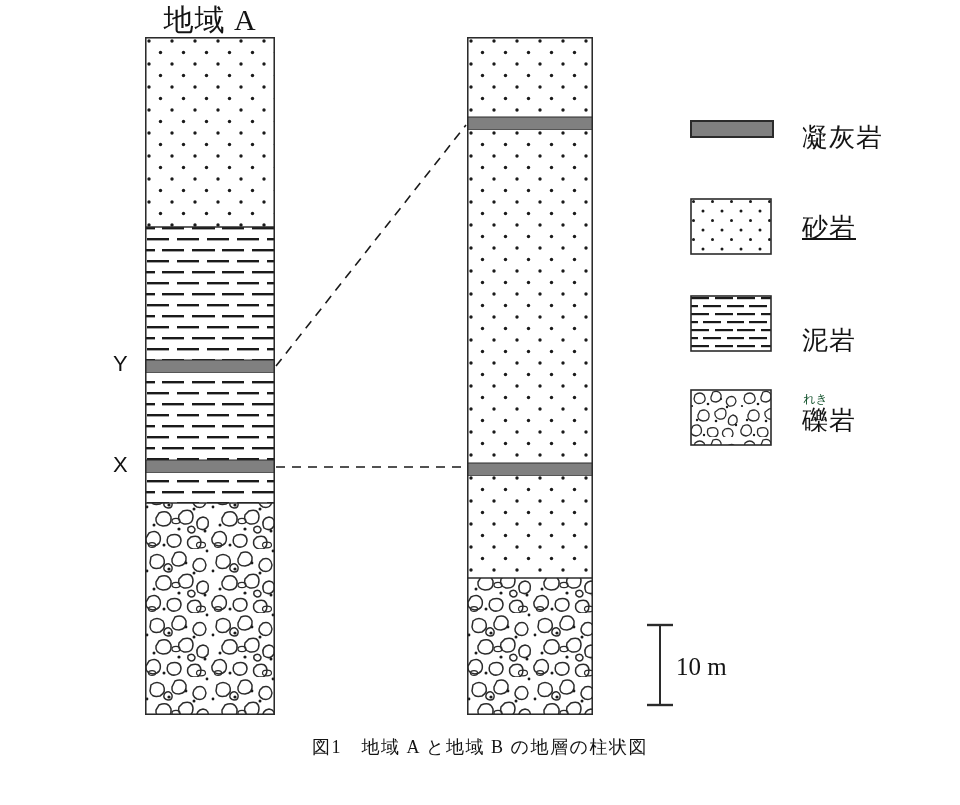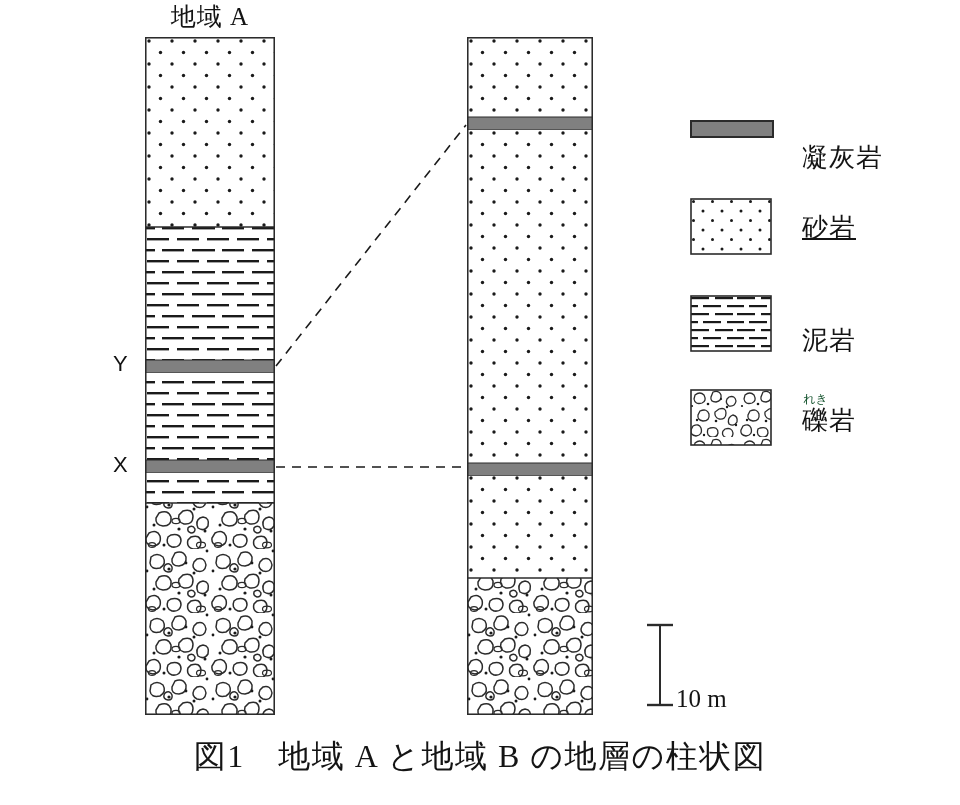--- a/index.html
+++ b/index.html
@@ -18,21 +18,21 @@
   #figure-root {
     position: absolute;
     left: 0;
     top: 0;
     width: 960px;
     height: 805px;
   }
   .col-title {
     position: absolute;
     text-align: center;
-    font-size: 25px;
+    font-size: 30px;
     font-family: "Liberation Serif", "DejaVu Serif", serif;
     color: #141414;
     letter-spacing: 1px;
     white-space: nowrap;
   }
   #title-a { left: 95px; top: 0px; width: 230px; }
   #title-b { left: 417px; top: 0px; width: 230px; }
 
   .column-wrap { position: absolute; }
   #column-a { left: 145px; top: 37px; width: 130px; height: 678px; }
@@ -76,44 +76,43 @@
     font-size: 12px;
     letter-spacing: 0px;
     font-family: "Liberation Sans", sans-serif;
     color: #14532d;
   }
   #legend-tuff   { left: 690px; top: 120px; }
   #legend-sand   { left: 690px; top: 198px; }
   #legend-mud    { left: 690px; top: 295px; }
   #legend-cong   { left: 690px; top: 389px; }
 
-  #legend-tuff .legend-text { top: 20px; }
+  #legend-tuff .legend-text { top: 0; }
   #legend-sand .legend-text { top: 12px; text-decoration: underline; }
   #legend-mud  .legend-text { top: 28px; }
   #legend-cong .legend-text { top: 14px; }
 
   #scale-bar { position: absolute; left: 640px; top: 620px; }
   #scale-label {
     position: absolute;
     left: 676px;
     top: 653px;
     font-size: 25px;
     font-family: "Liberation Serif", "DejaVu Serif", serif;
     color: #141414;
     white-space: nowrap;
-    margin-top: 32px;
   }
 
   #caption {
     position: absolute;
     left: 0;
     top: 735px;
     width: 960px;
     text-align: center;
-    font-size: 32px;
+    font-size: 18px;
     font-family: "Liberation Serif", "DejaVu Serif", serif;
     color: #141414;
     letter-spacing: 1.5px;
   }
   #connector-layer {
     position: absolute;
     left: 0; top: 0;
     width: 960px; height: 805px;
     pointer-events: none;
   }

